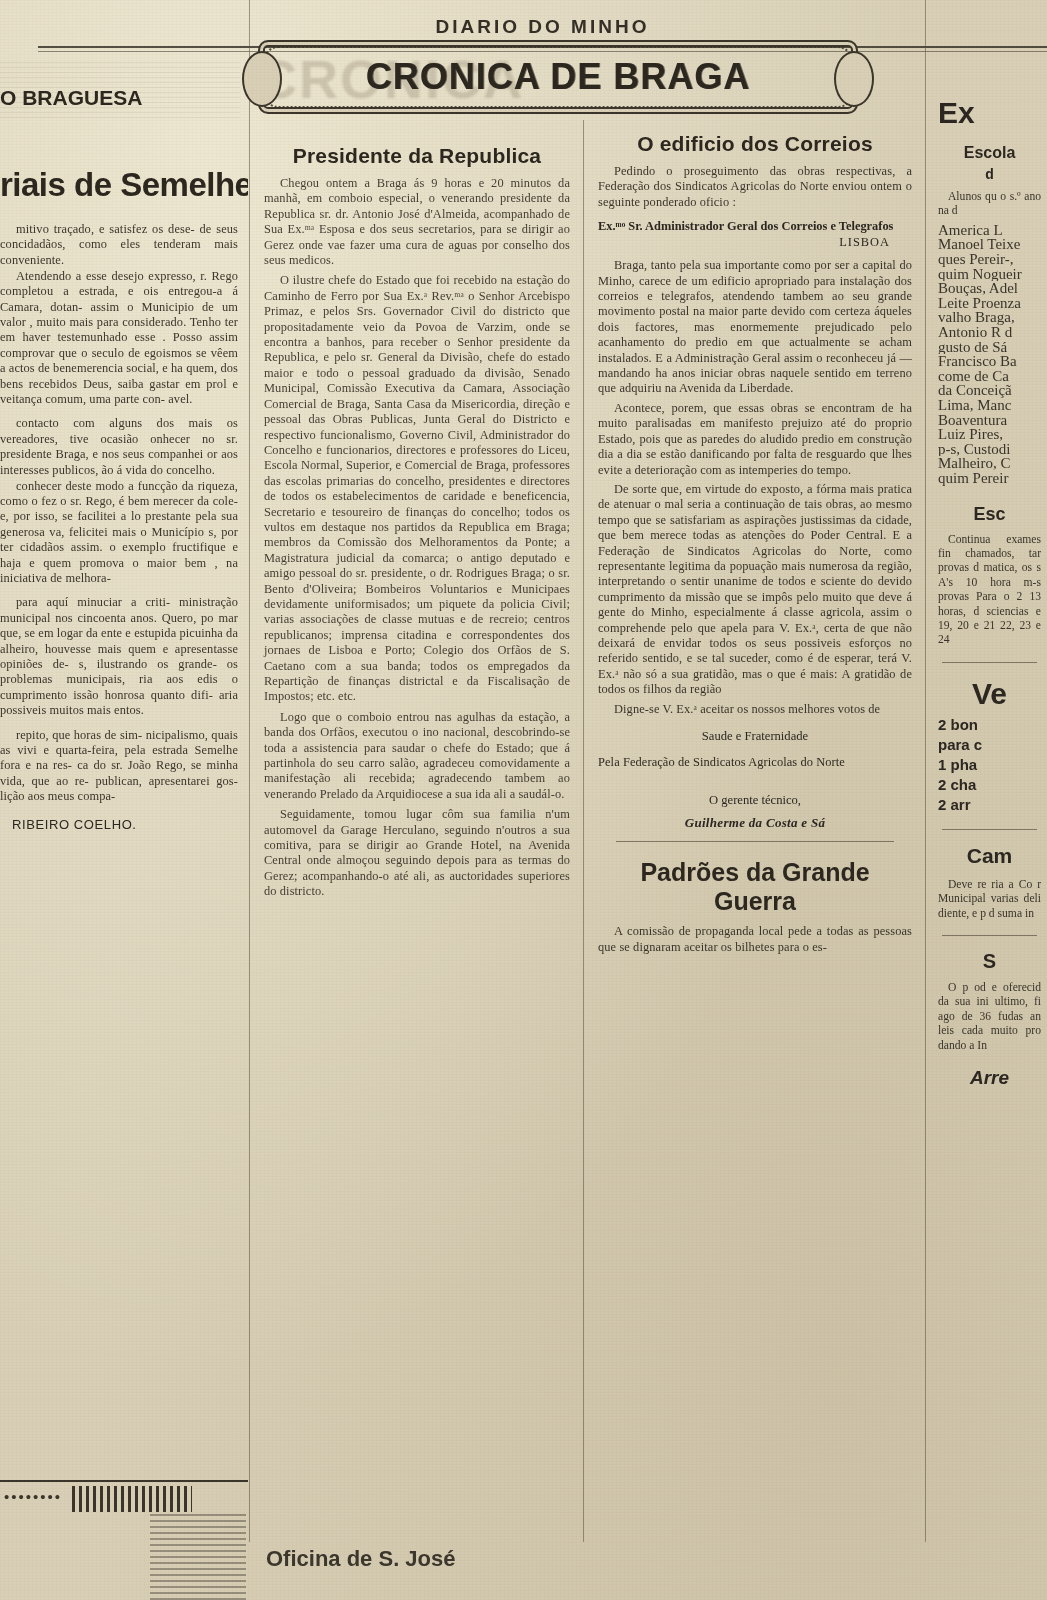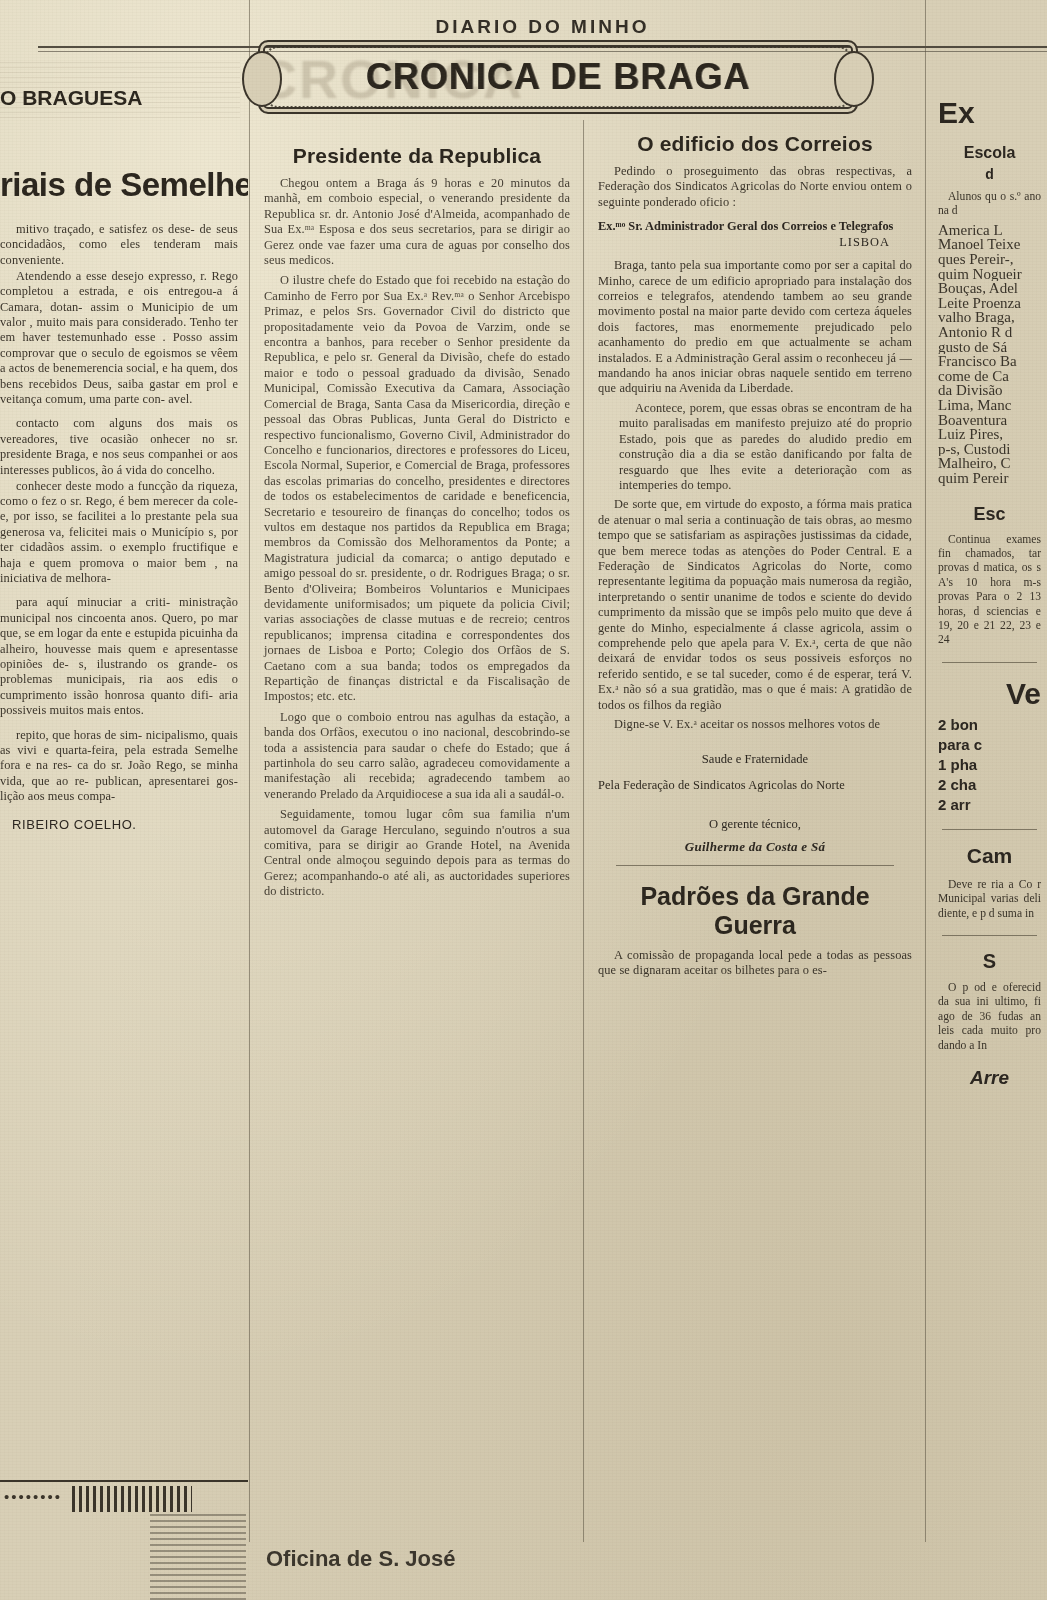--- a/index.html
+++ b/index.html
@@ -258,21 +258,21 @@
     font-family: "Liberation Sans", sans-serif;
     font-weight: bold;
     font-size: 16px;
     text-align: center;
     margin: 0 0 4px 0;
     white-space: nowrap;
     overflow: hidden;
   }
   .col3 .c3-head.huge {
     font-size: 30px;
-    text-align: right;
+    text-align: center;
   }
   .col3 .c3-top {
     font-family: "Liberation Sans", sans-serif;
     font-weight: bold;
     font-size: 30px;
     margin: 38px 0 14px 0;
   }
   .c3-text {
     font-family: "Liberation Serif", serif;
     font-size: 11.6px;
@@ -423,26 +423,26 @@
         <p>Pedindo o proseguimento das obras respectivas, a Federação dos Sindicatos Agricolas do Norte enviou ontem o seguinte ponderado oficio :</p>
       </div>
 
       <div class="addr">
         <b>Ex.ᵐᵒ Sr. Administrador Geral dos Correios e Telegrafos</b>
         <span class="city">LISBOA</span>
       </div>
 
       <div class="body-text blur1">
         <p>Braga, tanto pela sua importante como por ser a capital do Minho, carece de um edificio apropriado para instalação dos correios e telegrafos, atendendo tambem ao seu grande movimento postal na maior parte devido com certeza áqueles dois factores, mas enormemente prejudicado pelo acanhamento do predio em que actualmente se acham instalados. E a Administração Geral assim o reconheceu já — mandando ha anos iniciar obras naquele sentido em terreno que adquiriu na Avenida da Liberdade.</p>
-        <p style="margin-top:4px;margin-left:21px;">Acontece, porem, que essas obras se encontram de ha muito paralisadas em manifesto prejuizo até do proprio Estado, pois que as paredes do aludido predio em construção dia a dia se estão danificando por falta de resguardo que lhes evite a deterioração com as intemperies do tempo.</p>
+        <p style="margin-top:4px;">Acontece, porem, que essas obras se encontram de ha muito paralisadas em manifesto prejuizo até do proprio Estado, pois que as paredes do aludido predio em construção dia a dia se estão danificando por falta de resguardo que lhes evite a deterioração com as intemperies do tempo.</p>
         <p style="margin-top:4px;">De sorte que, em virtude do exposto, a fórma mais pratica de atenuar o mal seria a continuação de tais obras, ao mesmo tempo que se satisfariam as aspirações justissimas da cidade, que bem merece todas as atenções do Poder Central. E a Federação de Sindicatos Agricolas do Norte, como representante legitima da popuação mais numerosa da região, interpretando o sentir unanime de todos e sciente do devido cumprimento da missão que se impôs pelo muito que deve á gente do Minho, especialmente á classe agricola, assim o comprehende pelo que apela para V. Ex.ᵃ, certa de que não deixará de envidar todos os seus possiveis esforços no referido sentido, e se tal suceder, como é de esperar, terá V. Ex.ᵃ não só a sua gratidão, mas o que é mais: A gratidão de todos os filhos da região</p>
         <p style="margin-top:4px;">Digne-se V. Ex.ᵃ aceitar os nossos melhores votos de</p>
       </div>
 
-      <div class="center-line" style="margin-top:19px;">Saude e Fraternidade</div>
+      <div class="center-line" style="margin-top:11px;">Saude e Fraternidade</div>
       <div class="body-text" style="margin-top:10px;">
         <p class="noind">Pela Federação de Sindicatos Agricolas do Norte</p>
       </div>
       <div class="center-line" style="margin-top:22px;">O gerente técnico,</div>
       <div class="sig-name">Guilherme da Costa e Sá</div>
 
       <hr class="hrule">
 
       <div class="sec-head xl" style="margin-top:16px;">Padrões da Grande Guerra</div>
       <div class="body-text blur1">
@@ -465,21 +465,21 @@
         <div>Manoel Teixe</div>
         <div>ques Pereir-,</div>
         <div>quim Nogueir</div>
         <div>Bouças, Adel</div>
         <div>Leite Proenza</div>
         <div>valho Braga,</div>
         <div>Antonio R d</div>
         <div>gusto de Sá</div>
         <div>Francisco Ba</div>
         <div>come de Ca</div>
-        <div>da Divisão</div>
+        <div>da Conceiçã</div>
         <div>Lima, Manc</div>
         <div>Boaventura</div>
         <div>Luiz Pires,</div>
         <div>p-s, Custodi</div>
         <div>Malheiro, C</div>
         <div>quim Pereir</div>
       </div>
 
       <div class="c3-head" style="margin-top:18px;font-size:18px;">Esc</div>
       <div class="c3-text blur1" style="margin-top:8px;">

